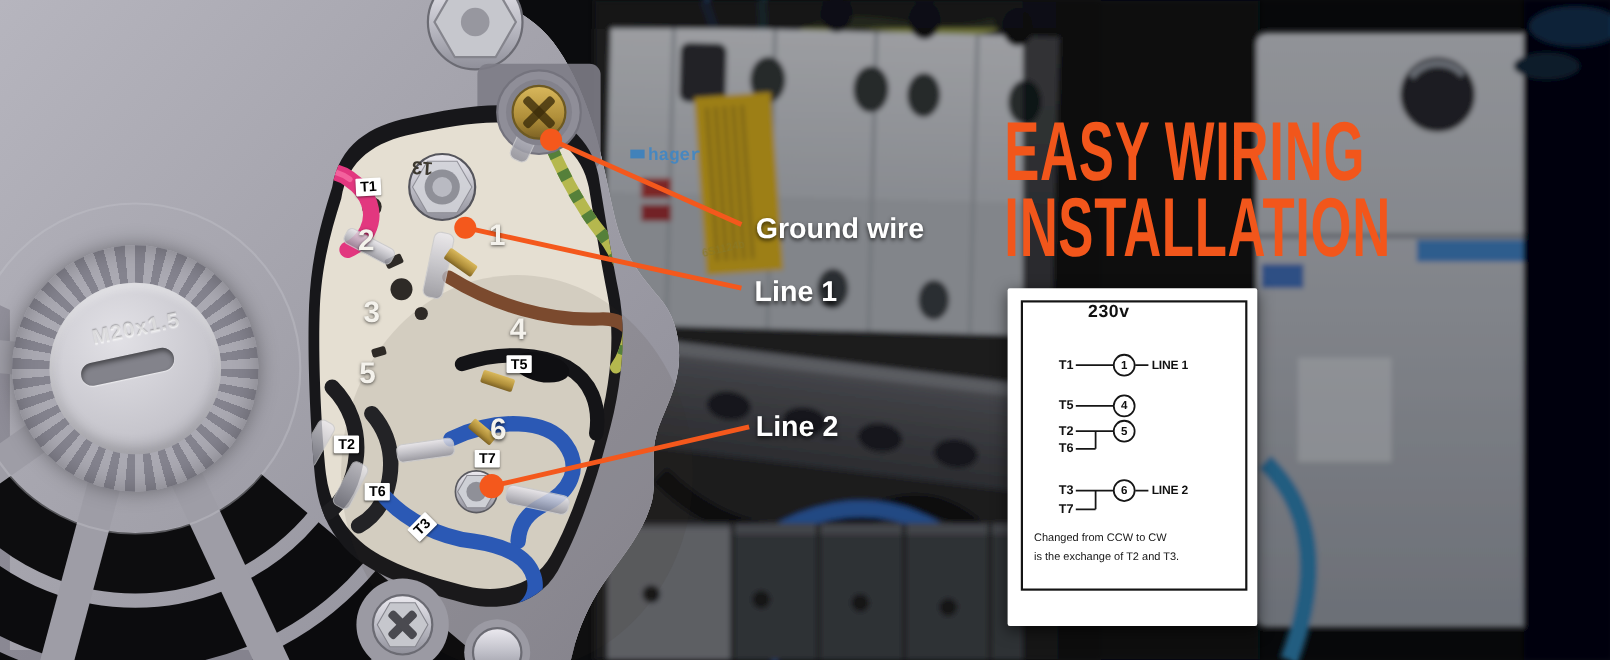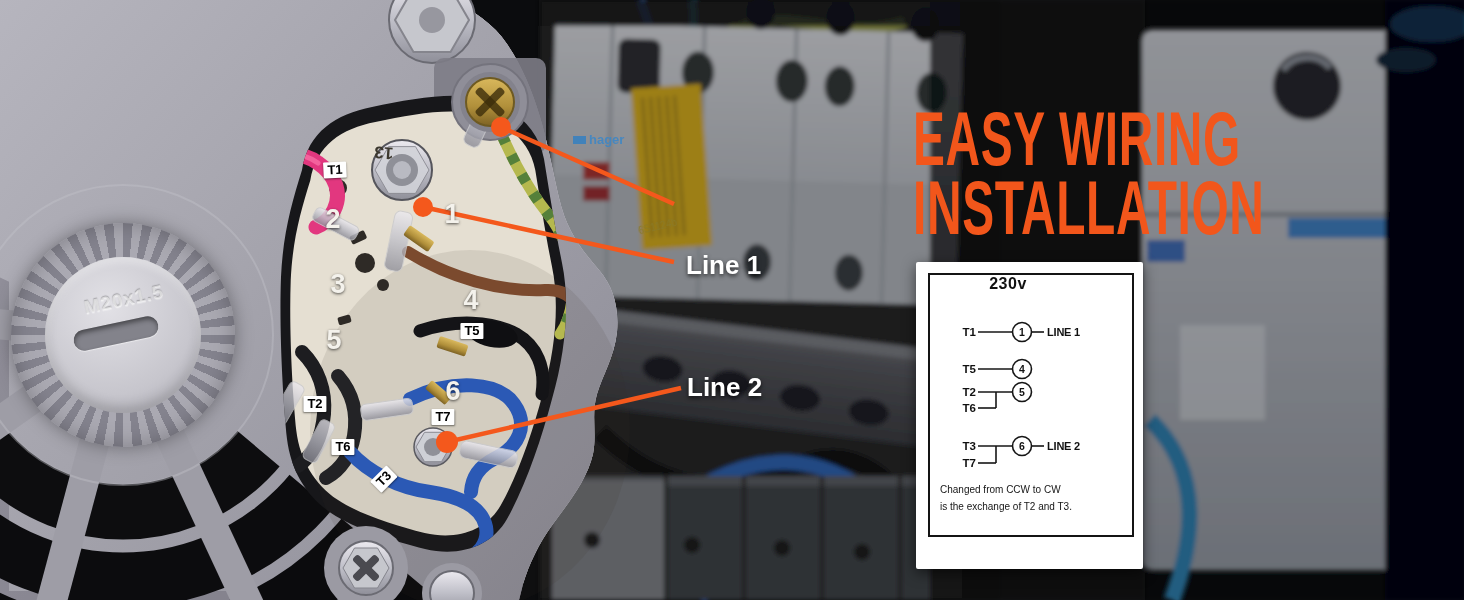--- a/index.html
+++ b/index.html
@@ -29,22 +29,22 @@
   .num13{position:absolute;z-index:2;color:#3c382f;font-size:17px;font-weight:bold;
          transform:translate(-50%,-50%) rotate(184deg);}
   
   .co-label{position:absolute;z-index:3;color:#fff;font-size:26px;font-weight:bold;
             text-shadow:0 2px 4px rgba(0,0,0,.7);white-space:nowrap;}
   
   .headline{position:absolute;left:913px;top:104px;z-index:3;color:#F2561B;font-weight:bold;
             font-size:76px;line-height:69px;letter-spacing:1px;white-space:nowrap;
             transform:scaleX(.63);transform-origin:0 0;}
   
-  .brand{position:absolute;left:589px;top:132px;z-index:1;color:#3b87c8;font-size:13px;
-         font-weight:bold;opacity:.85;filter:blur(.6px);}
+  .brand{position:absolute;left:589px;top:132px;z-index:1;color:#3b87c8;font-size:16px;
+         font-weight:bold;opacity:.85;filter:blur(.6px);font-family:Liberation Mono, monospace;}
   .brand-flag{position:absolute;left:573px;top:136px;z-index:1;width:13px;height:8px;
               background:#2f7fc4;opacity:.8;filter:blur(.6px);}
   .sticker-code{position:absolute;left:638px;top:221px;z-index:1;color:#8a7a28;font-size:10px;
                 transform:rotate(-13deg);filter:blur(.4px);}
   
   .card{position:absolute;left:916px;top:262px;width:227px;height:307px;z-index:3;background:#fff;
         border-radius:2px;box-shadow:0 4px 14px rgba(0,0,0,.55);}
   .card-frame{position:absolute;left:12px;top:11px;width:202px;height:260px;border:2px solid #141414;}
   .card-title{position:absolute;left:56px;top:13px;width:72px;text-align:center;
               font-size:16px;font-weight:bold;color:#111;letter-spacing:.5px;}
@@ -331,20 +331,21 @@
   <div class="num" style="left:338px;top:284px;">3</div>
   <div class="num" style="left:471px;top:300px;">4</div>
   <div class="num" style="left:334px;top:340px;">5</div>
   <div class="num" style="left:453px;top:391px;">6</div>
   <div class="num13" style="left:384px;top:152px;">13</div>
 
   <div class="brand-flag"></div>
   <div class="brand">hager</div>
   <div class="sticker-code">6S1124b</div>
 
+  <div class="co-label" style="left:687px;top:192px;">Ground wire</div>
   <div class="co-label" style="left:686px;top:250px;">Line 1</div>
   <div class="co-label" style="left:687px;top:372px;">Line 2</div>
 
   <div class="headline">
     <div>EASY WIRING</div>
     <div>INSTALLATION</div>
   </div>
 
   <div class="card">
     <div class="card-frame"></div>

